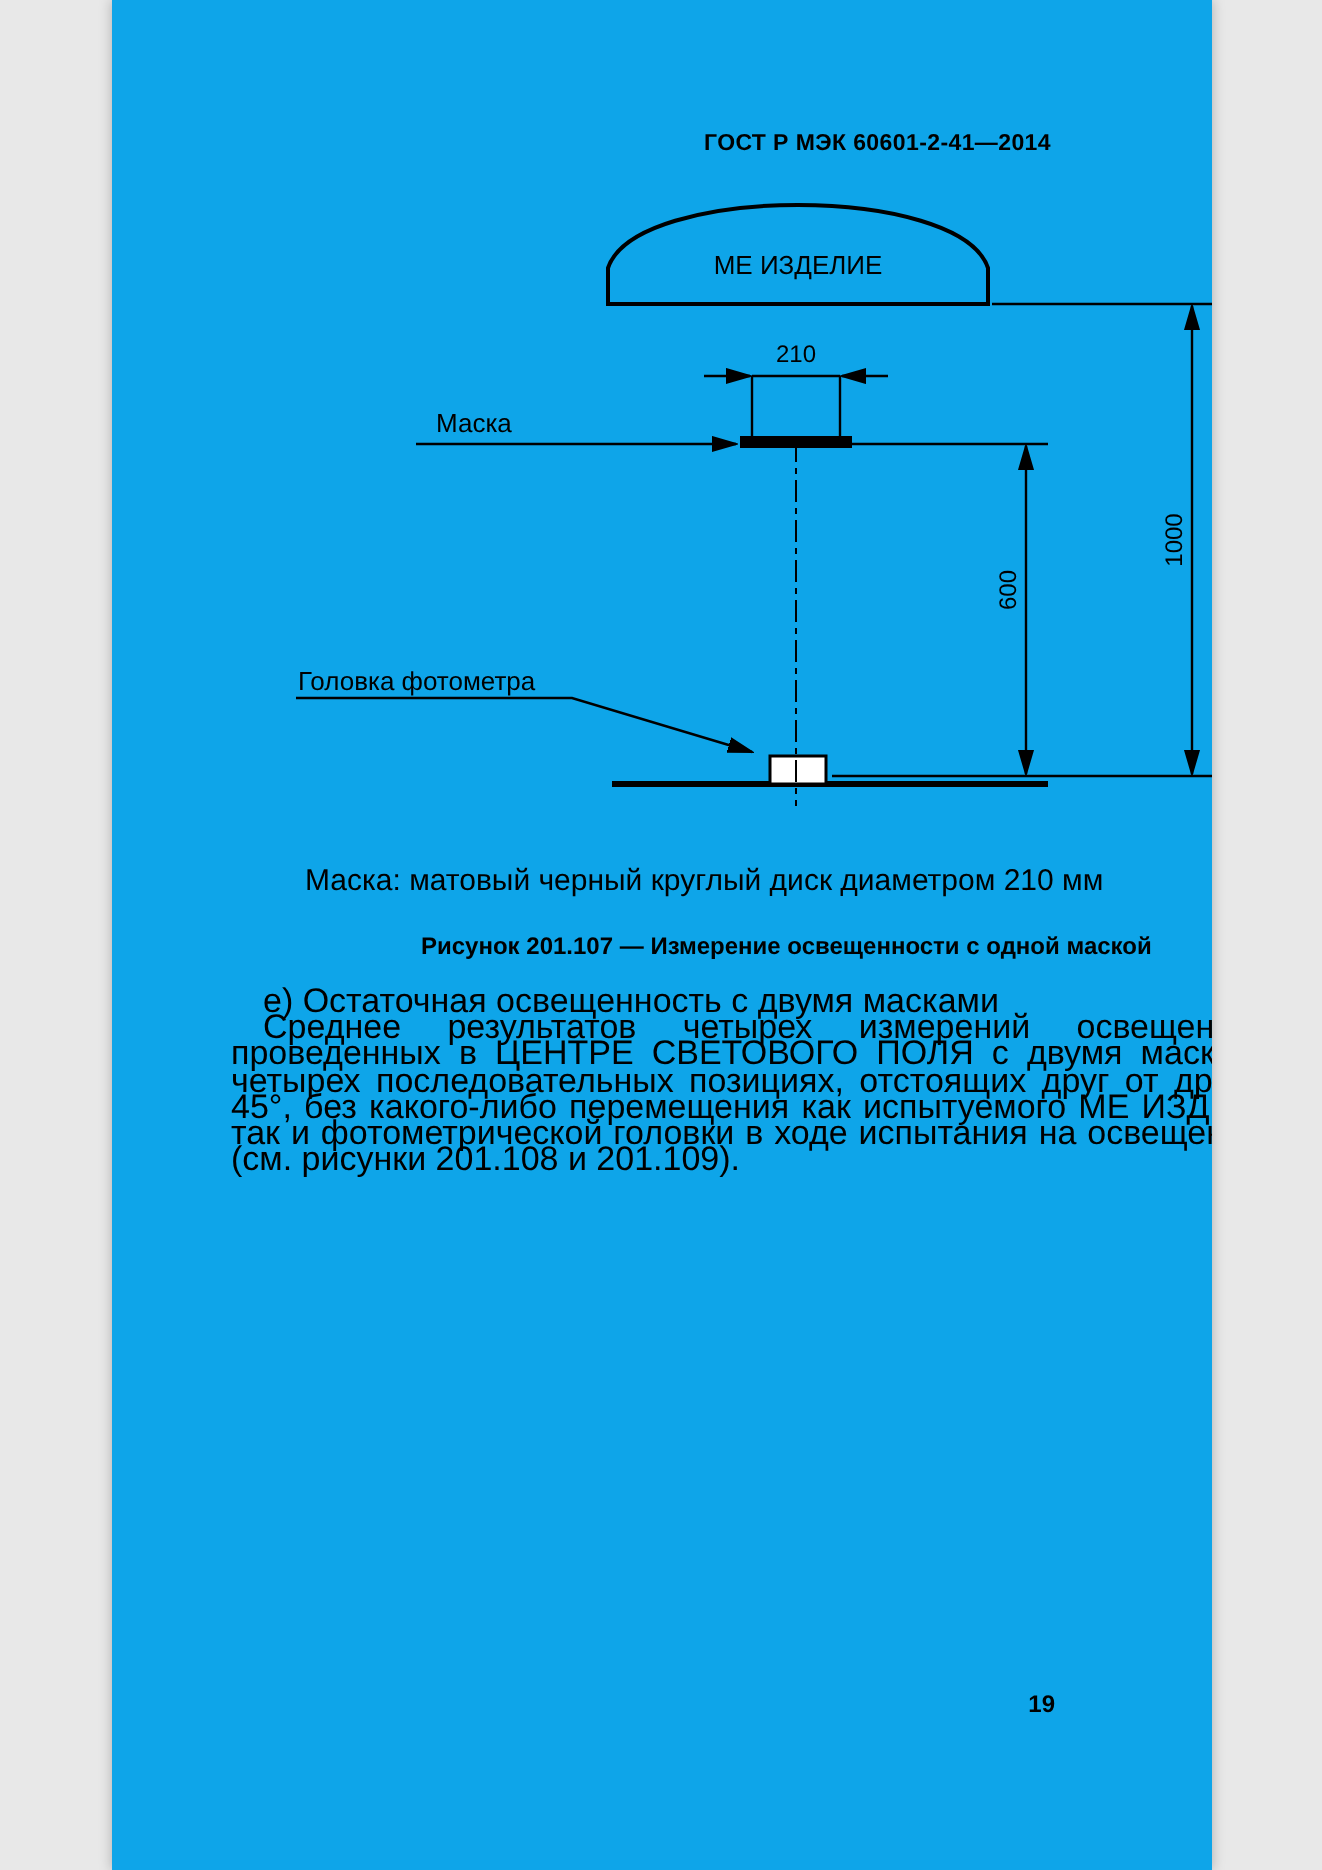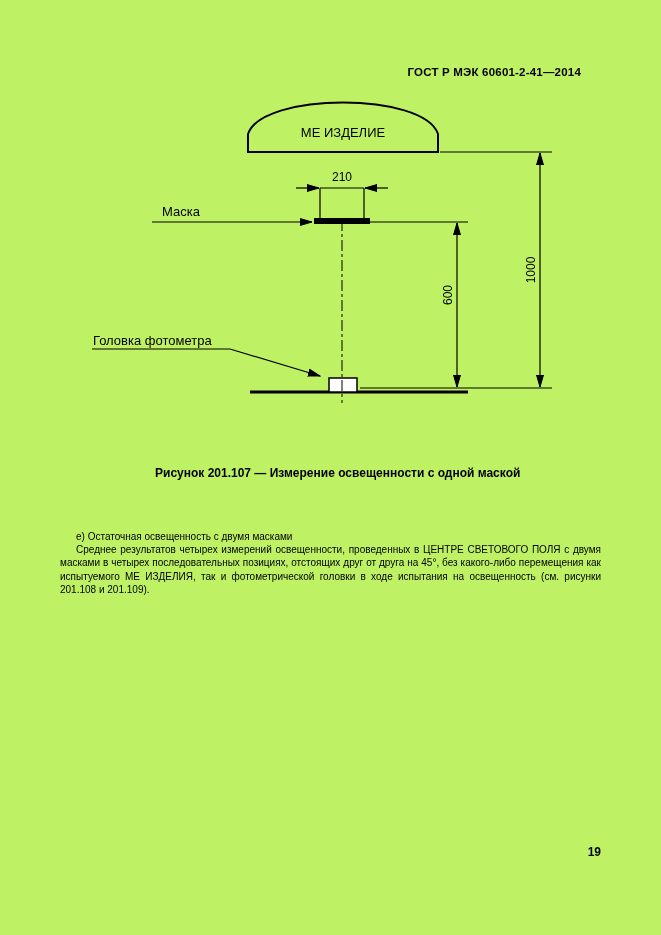--- a/index.html
+++ b/index.html
@@ -1,20 +1,20 @@
 <!DOCTYPE html>
 <html><head>
 <meta charset="utf-8">
 <style>
   html,body{margin:0;padding:0;background:#e8e8e8;}
   .page{
     position:relative;
-    width:661px;height:935px;
+    width:550px;height:935px;
     margin:0 auto;
-    background:#bef264;
+    background:#0ea5e9;
     font-family:"Liberation Sans", sans-serif;
     color:#000;
     overflow:hidden;
     box-shadow:0 0 6px rgba(0,0,0,.25);
   }
   .header{
     position:absolute;top:66px;right:80px;
     font-size:11.5px;font-weight:bold;letter-spacing:.2px;
   }
   .figure-svg{position:absolute;top:90px;left:0;}
@@ -26,25 +26,25 @@
     position:absolute;top:432px;left:97px;
     font-size:15px;
   }
   .fig-caption{
     position:absolute;top:466px;left:155px;
     font-size:12px;
     font-weight:bold;
   }
   .body-text{
     position:absolute;top:494px;left:60px;width:541px;
-    font-size:10px;line-height:13.2px;text-align:justify;margin-top:36px;
+    font-size:17px;line-height:13.2px;text-align:justify;
   }
   .body-text p{margin:0;text-indent:16px;}
   .page-number{
-    position:absolute;top:845px;right:60px;
+    position:absolute;top:845px;right:78px;
     font-size:12px;font-weight:bold;
   }
 </style>
 </head>
 <body>
 
 <div class="page">
 
   <div class="header">ГОСТ Р МЭК 60601-2-41—2014</div>
 
@@ -92,20 +92,21 @@
     <line x1="250" y1="302" x2="468" y2="302" stroke-width="3"></line>
 
     <rect x="329" y="288" width="28" height="14" fill="#fff" stroke="#000" stroke-width="1.5"></rect>
 
     <line x1="342" y1="130" x2="342" y2="313" stroke-width="1" stroke-dasharray="11 3 3 3"></line>
 
     <polyline points="92,259 230,259 320,286" fill="none" stroke-width="1.2" marker-end="url(#arr)"></polyline>
     <text x="93" y="255">Головка фотометра</text>
   </svg>
 
+  <div class="mask-note">Маска: матовый черный круглый диск диаметром 210 мм</div>
 
   <div class="fig-caption">Рисунок 201.107 — Измерение освещенности с одной маской</div>
 
   <div class="body-text">
     <p>е) Остаточная освещенность с двумя масками</p>
     <p>Среднее результатов четырех измерений освещенности, проведенных в ЦЕНТРЕ СВЕТОВОГО ПОЛЯ с двумя масками в четырех последовательных позициях, отстоящих друг от друга на 45°, без какого-либо перемещения как испытуемого МЕ ИЗДЕЛИЯ, так и фотометрической головки в ходе испытания на освещенность (см. рисунки 201.108 и 201.109).</p>
   </div>
 
   <div class="page-number">19</div>
 

